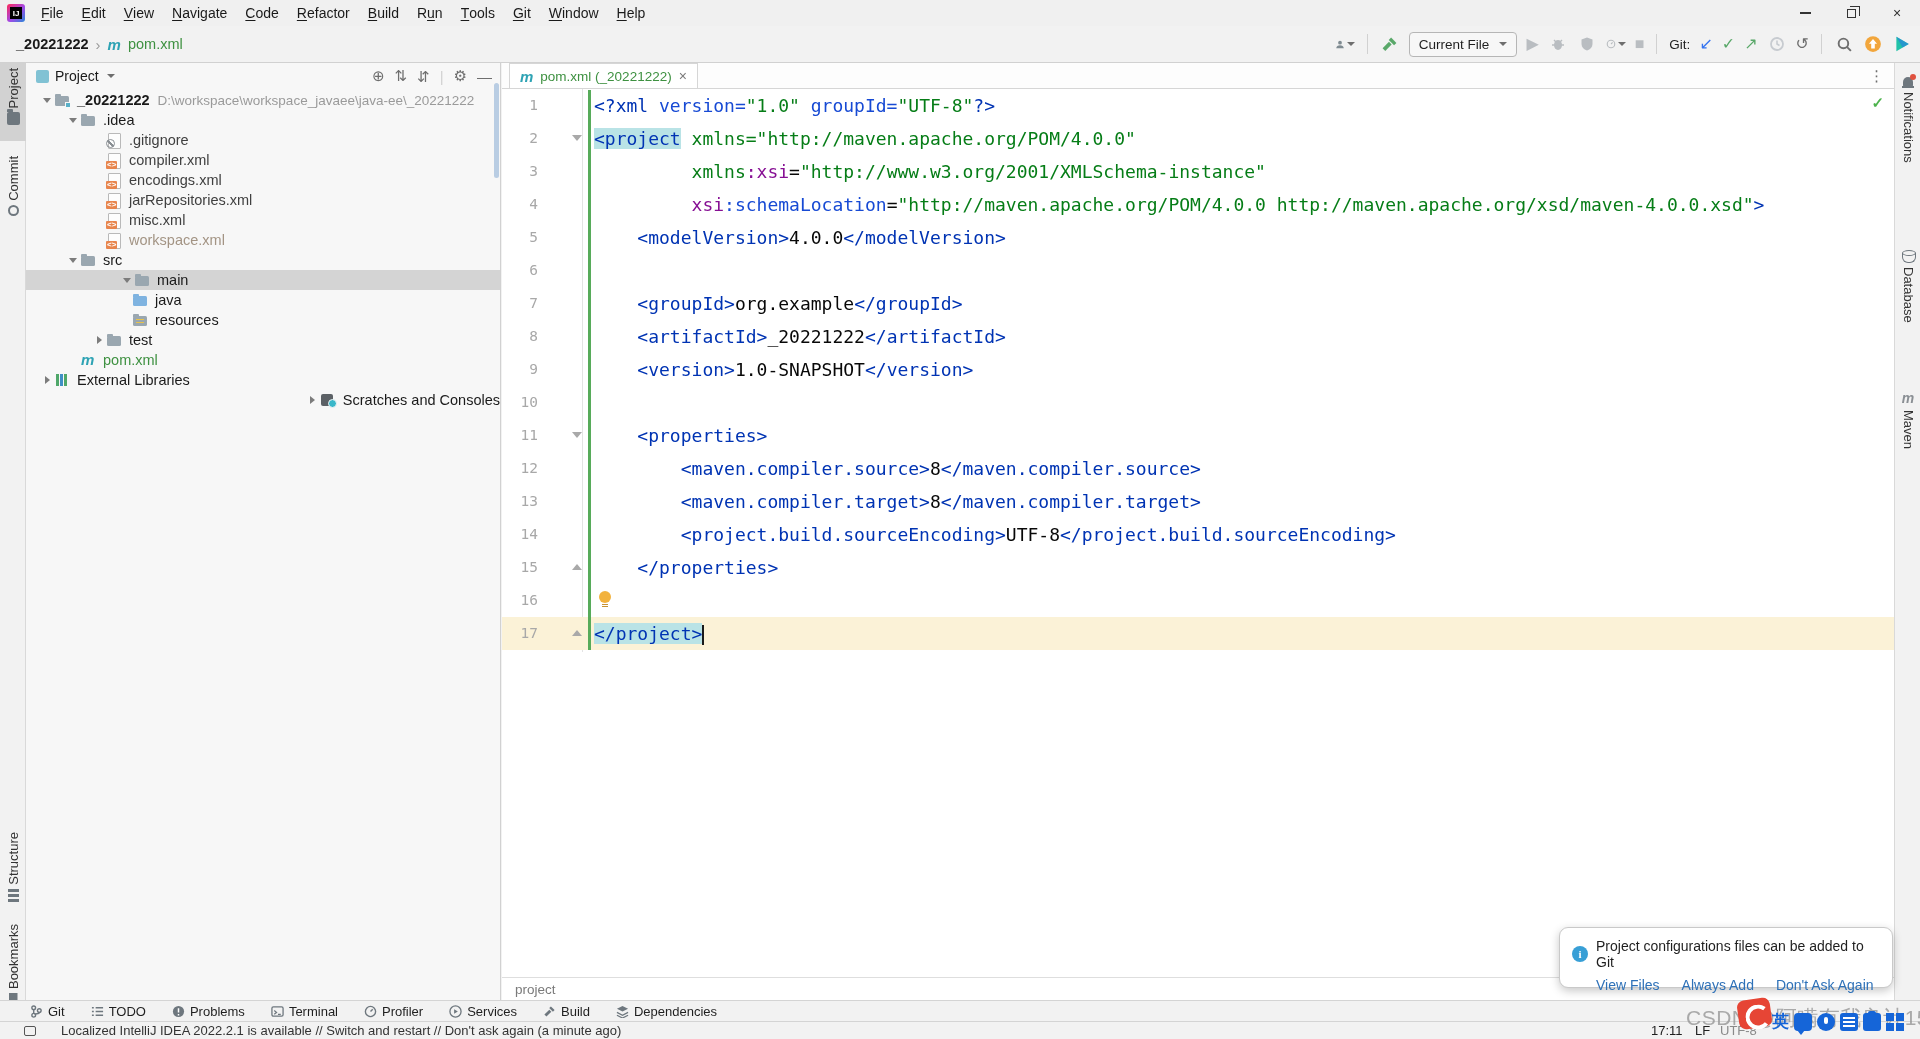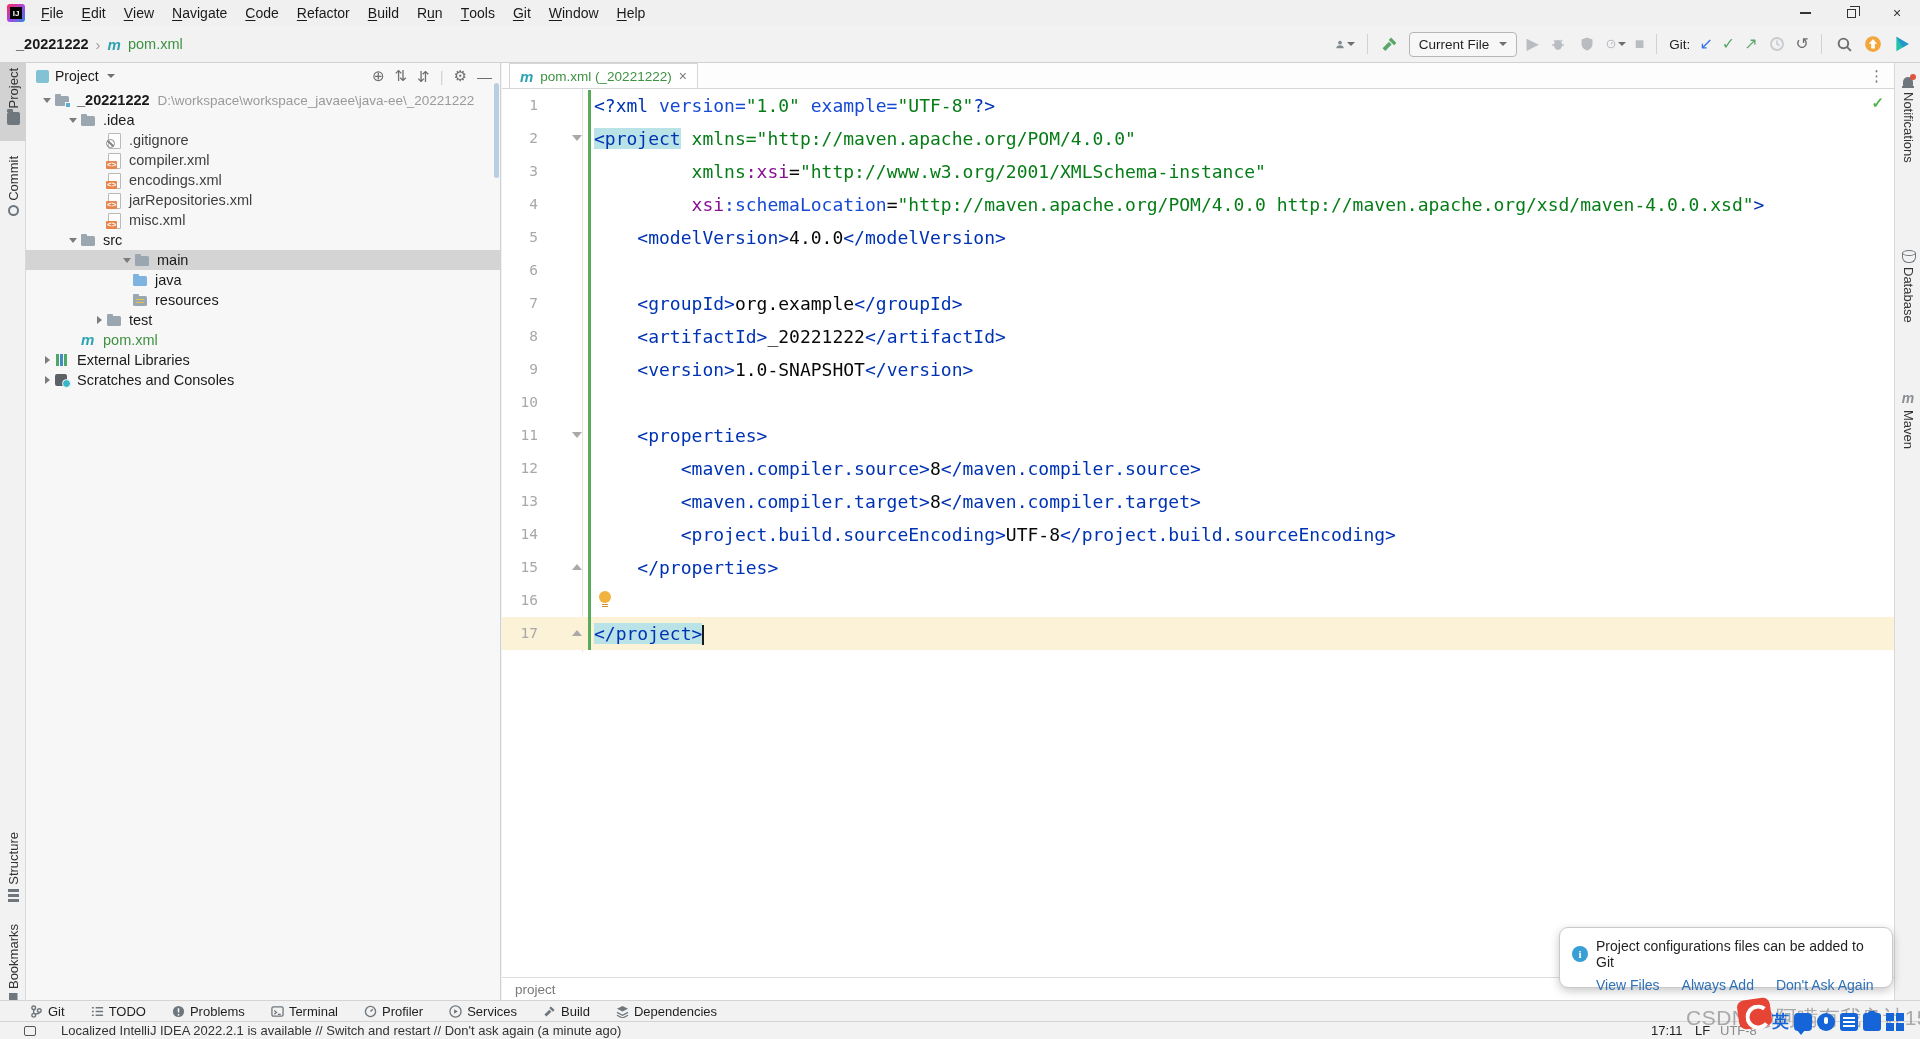--- a/index.html
+++ b/index.html
@@ -349,20 +349,25 @@
       <div class="tree-row" style="padding-left: 66px;">
         <span class="chev"></span>
         <span class="ticon i-xml"></span>
         <span class="t-red">jarRepositories.xml</span>
       </div>
       <div class="tree-row" style="padding-left: 66px;">
         <span class="chev"></span>
         <span class="ticon i-xml"></span>
         <span class="t-red">misc.xml</span>
       </div>
+      <div class="tree-row" style="padding-left: 66px;">
+        <span class="chev"></span>
+        <span class="ticon i-xml"></span>
+        <span class="t-ignored">workspace.xml</span>
+      </div>
       <div class="tree-row" style="padding-left: 40px;">
         <span class="chev open"></span>
         <span class="ticon i-folder"></span>
         <span>src</span>
       </div>
       <div class="tree-row selected" style="padding-left: 94px;">
         <span class="chev open"></span>
         <span class="ticon i-folder"></span>
         <span>main</span>
       </div>
@@ -386,21 +391,21 @@
       <div class="tree-row" style="padding-left: 40px;">
         <span class="chev"></span>
         <span class="ticon i-maven"></span>
         <span class="t-green">pom.xml</span>
       </div>
       <div class="tree-row" style="padding-left: 14px;">
         <span class="chev closed"></span>
         <span class="ticon i-lib"></span>
         <span>External Libraries</span>
       </div>
-      <div class="tree-row" style="padding-left: 14px;">
+      <div class="tree-row" style="padding-left: 14px; justify-content: flex-end;">
         <span class="chev closed"></span>
         <span class="ticon i-scratch"></span>
         <span>Scratches and Consoles</span>
       </div>
     </div>
   <div class="tree-scroll"></div>
 </div>
 
 <div class="editor-col">
   <div class="tabbar">
@@ -408,21 +413,21 @@
       <span class="mvn-m">m</span>
       <span class="tab-label">pom.xml (_20221222)</span>
       <span class="tab-close">×</span>
     </div>
     <span class="kebab">⋮</span>
   </div>
   <span class="inspect-ok">✓</span>
   <div class="editor-body" id="code">
     <div class="gutter-line"></div>
     <div class="vcs-bar"></div>
-  <div class="code-line"><span class="ln">1</span><span class="code-text"><span class="sg-t">&lt;?xml </span><span class="sg-a">version=</span><span class="sg-s">"1.0"</span><span class="sg-x"> </span><span class="sg-a">example=</span><span class="sg-s">"UTF-8"</span><span class="sg-t">?&gt;</span></span></div>
+  <div class="code-line"><span class="ln">1</span><span class="code-text"><span class="sg-t">&lt;?xml </span><span class="sg-a">version=</span><span class="sg-s">"1.0"</span><span class="sg-x"> </span><span class="sg-a">groupId=</span><span class="sg-s">"UTF-8"</span><span class="sg-t">?&gt;</span></span></div>
       <div class="code-line"><span class="ln">2</span><span class="fold open"></span><span class="code-text"><span class="sg-t hl">&lt;project</span><span class="sg-x"> </span><span class="sg-s">xmlns=</span><span class="sg-s">"http://maven.apache.org/POM/4.0.0"</span></span></div>
       <div class="code-line"><span class="ln">3</span><span class="code-text"><span class="sg-x">         </span><span class="sg-s">xmlns</span><span class="sg-p">:xsi</span><span class="sg-x">=</span><span class="sg-s">"http://www.w3.org/2001/XMLSchema-instance"</span></span></div>
       <div class="code-line"><span class="ln">4</span><span class="code-text"><span class="sg-x">         </span><span class="sg-p">xsi</span><span class="sg-a">:schemaLocation</span><span class="sg-x">=</span><span class="sg-s">"http://maven.apache.org/POM/4.0.0 http://maven.apache.org/xsd/maven-4.0.0.xsd"</span><span class="sg-t">&gt;</span></span></div>
       <div class="code-line"><span class="ln">5</span><span class="code-text"><span class="sg-x">    </span><span class="sg-t">&lt;modelVersion&gt;</span><span class="sg-x">4.0.0</span><span class="sg-t">&lt;/modelVersion&gt;</span></span></div>
       <div class="code-line"><span class="ln">6</span><span class="code-text"></span></div>
       <div class="code-line"><span class="ln">7</span><span class="code-text"><span class="sg-x">    </span><span class="sg-t">&lt;groupId&gt;</span><span class="sg-x">org.example</span><span class="sg-t">&lt;/groupId&gt;</span></span></div>
       <div class="code-line"><span class="ln">8</span><span class="code-text"><span class="sg-x">    </span><span class="sg-t">&lt;artifactId&gt;</span><span class="sg-x">_20221222</span><span class="sg-t">&lt;/artifactId&gt;</span></span></div>
       <div class="code-line"><span class="ln">9</span><span class="code-text"><span class="sg-x">    </span><span class="sg-t">&lt;version&gt;</span><span class="sg-x">1.0-SNAPSHOT</span><span class="sg-t">&lt;/version&gt;</span></span></div>
       <div class="code-line"><span class="ln">10</span><span class="code-text"></span></div>
       <div class="code-line"><span class="ln">11</span><span class="fold open"></span><span class="code-text"><span class="sg-x">    </span><span class="sg-t">&lt;properties&gt;</span></span></div>

